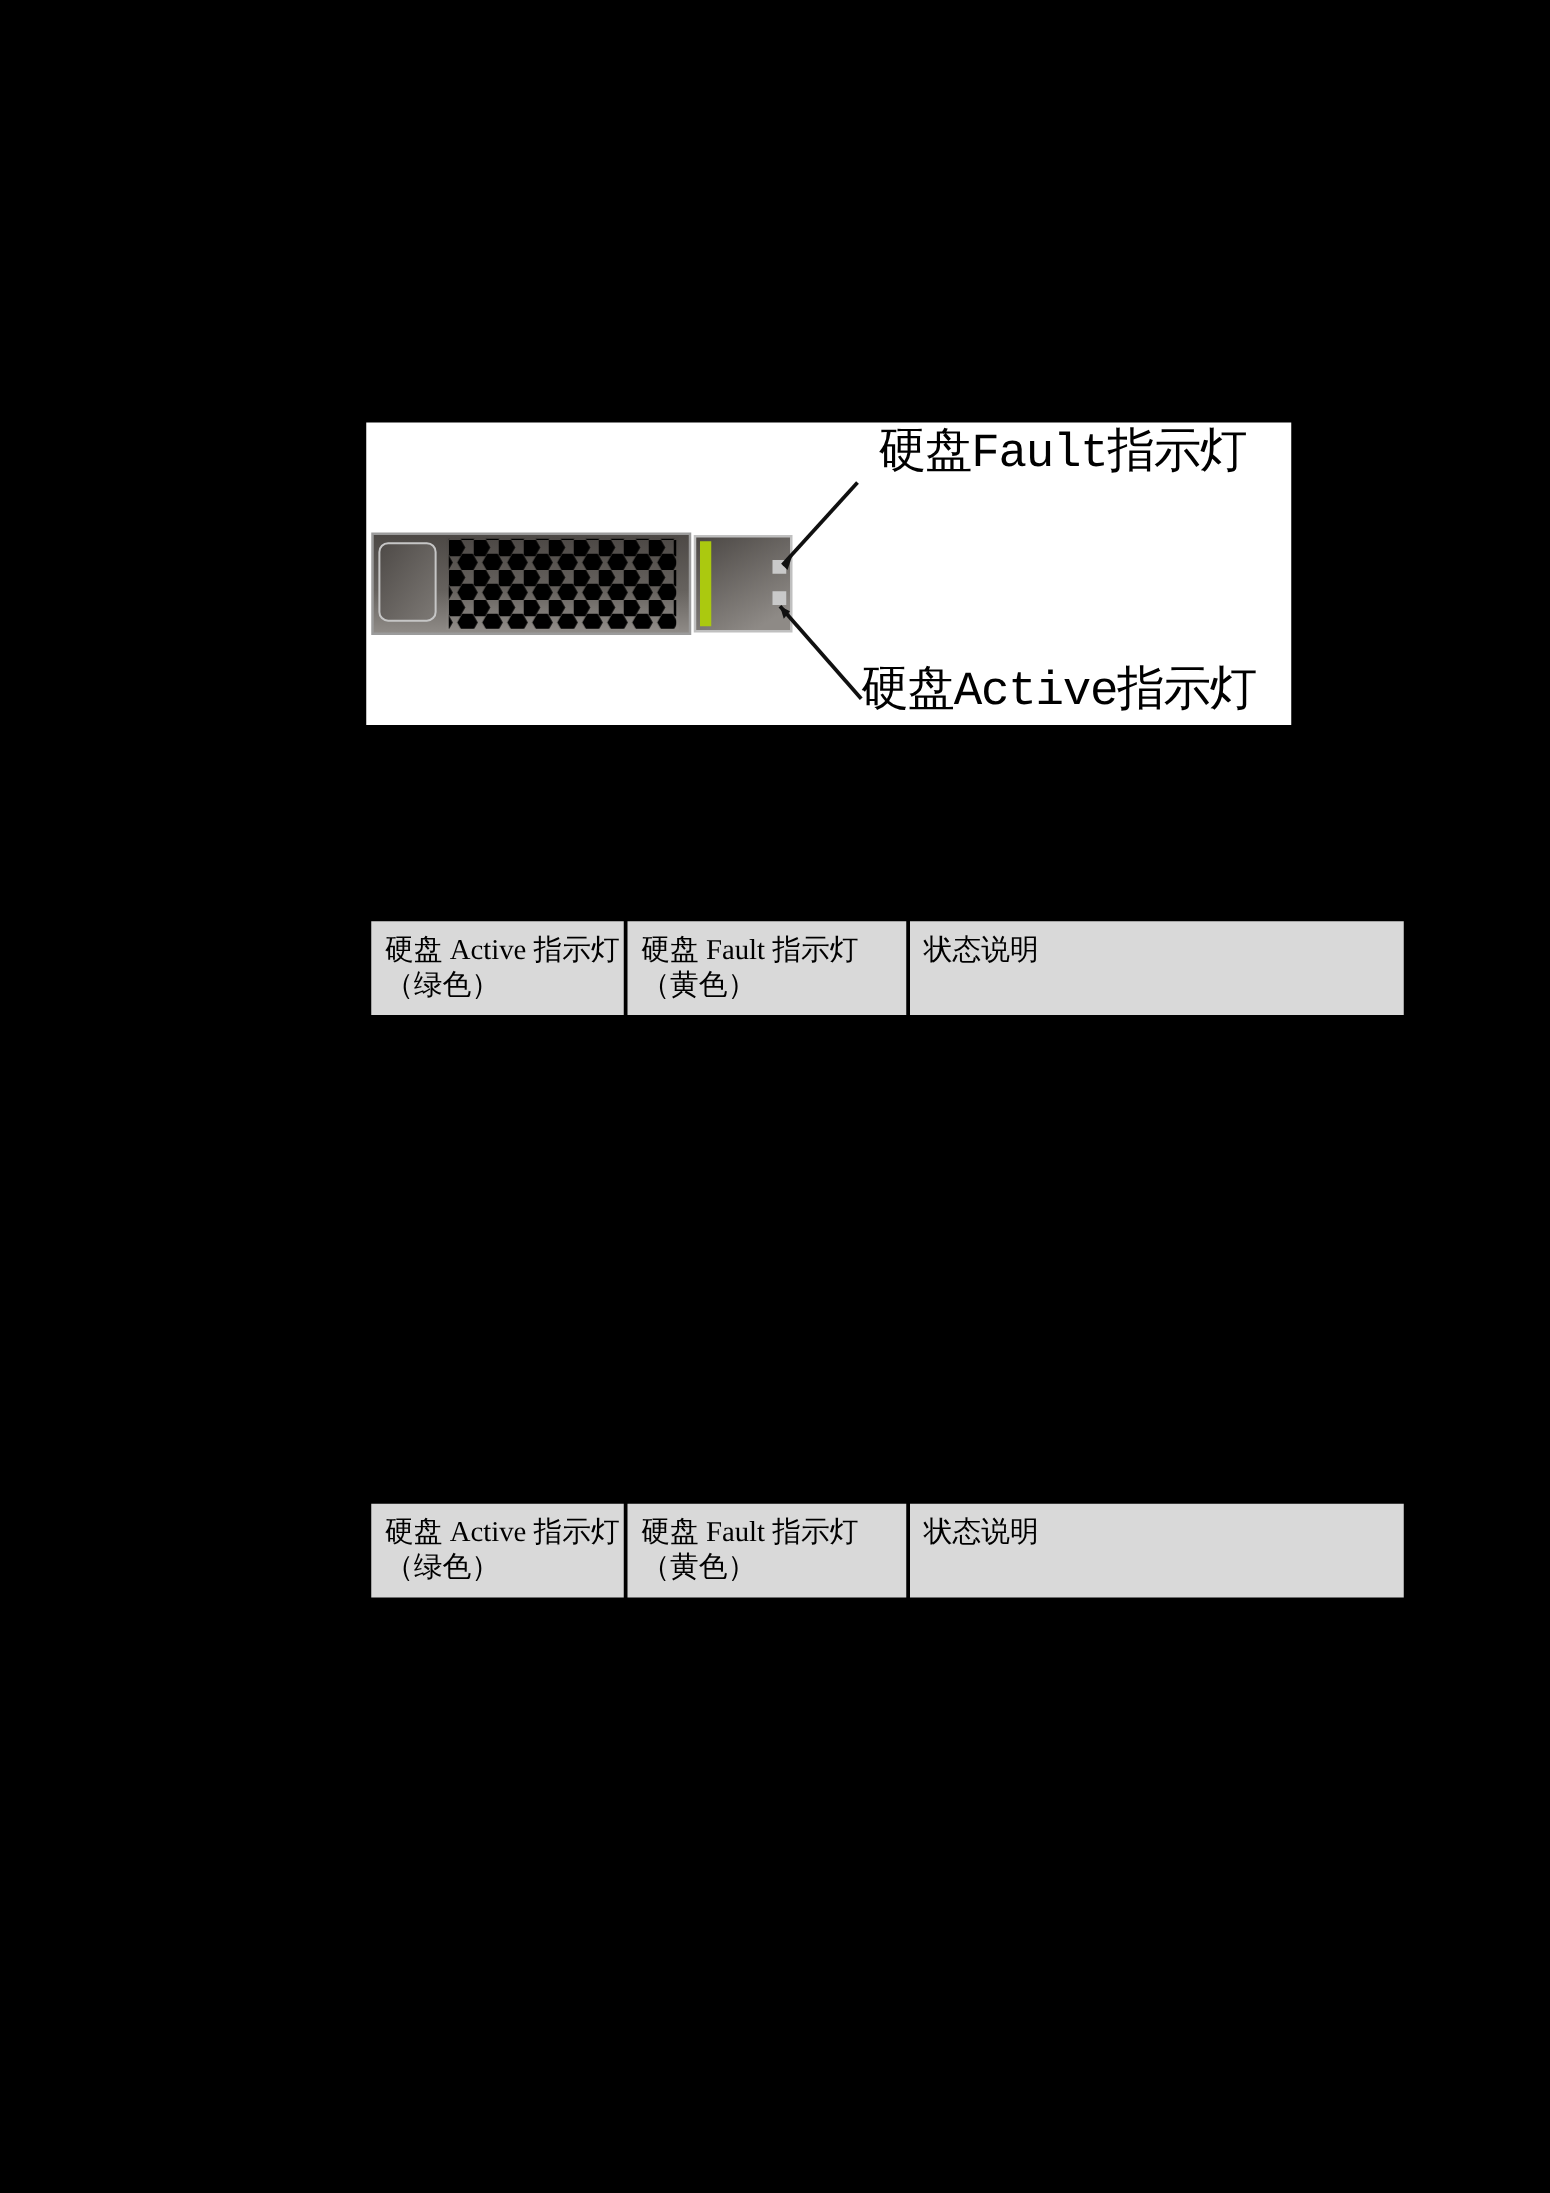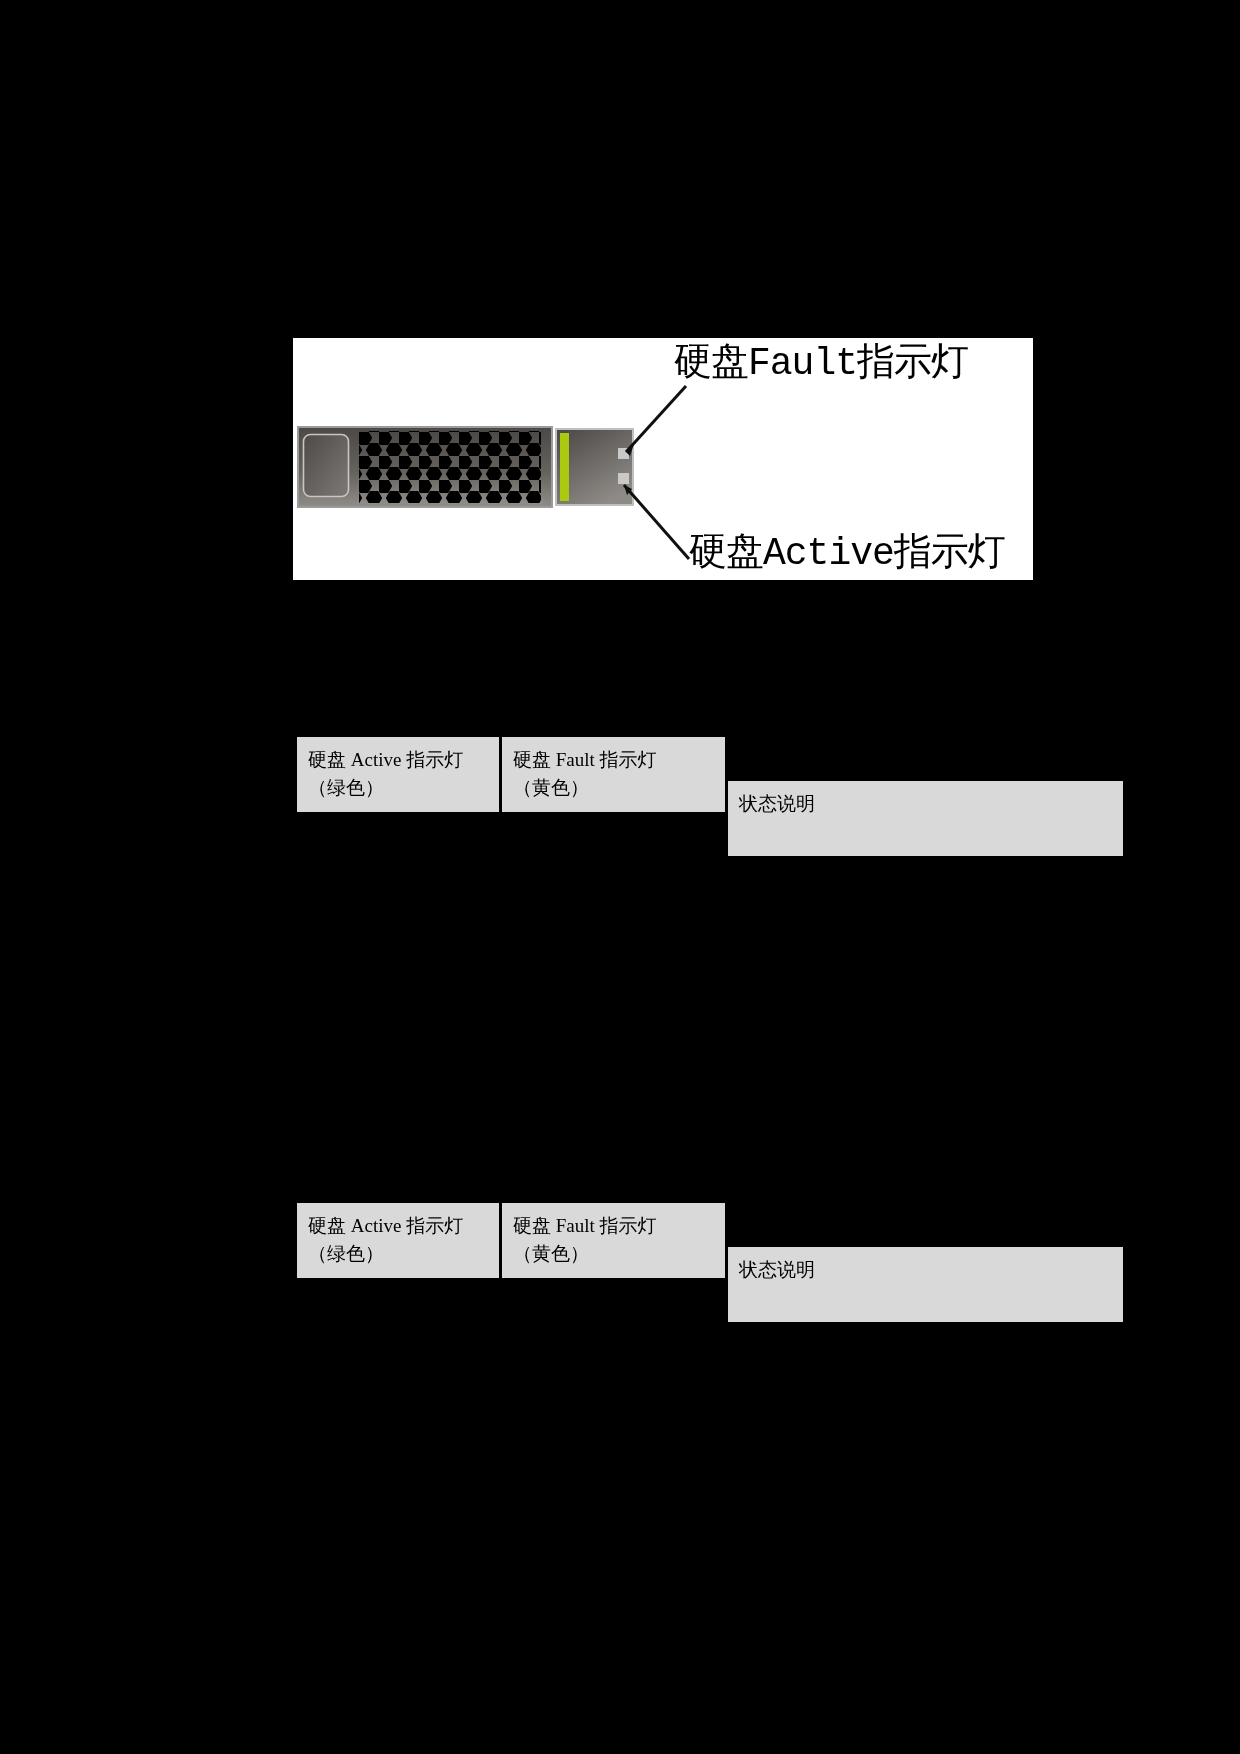--- a/index.html
+++ b/index.html
@@ -23,49 +23,49 @@
   .figure-box svg { position: absolute; left: 0; top: 0; }
   .fig-label {
     position: absolute;
     font-family: "Liberation Mono", "DejaVu Sans Mono", monospace;
     font-size: 38px;
     line-height: 42px;
     color: #000;
     white-space: nowrap;
     letter-spacing: -1px;
   }
-  .fig-label-fault  { left: 381px; top: 5px; }
+  .fig-label-fault  { left: 410px; top: 5px; }
   .fig-label-active { left: 396px; top: 195px; }
 
   
   .tbl-header {
     position: absolute;
     left: 297px;
     width: 826px;
     height: 75px;
     display: flex;
     gap: 3px;
     background: #000;
   }
   .tbl-header-1 { top: 737px; }
   .tbl-header-2 { top: 1203px; }
   .th-cell {
     background: #d9d9d9;
     height: 75px;
     padding: 9px 11px 0 11px;
     font-family: "Liberation Serif", serif;
-    font-size: 19px;
+    font-size: 23px;
     line-height: 28px;
     color: #000;
     overflow: hidden;
     white-space: nowrap;
   }
   .th-cell.c1 { width: 203px; }
   .th-cell.c2 { width: 224px; }
-  .th-cell.c3 { width: 397px; margin-top: 44px; }
+  .th-cell.c3 { width: 397px; }
 </style>
 </head>
 <body>
 
 <div class="page">
 
   <div class="figure-box">
     <svg width="740" height="242" viewBox="0 0 740 242">
       <defs>
         <linearGradient id="gBody" x1="0" y1="0" x2="0" y2="1">

